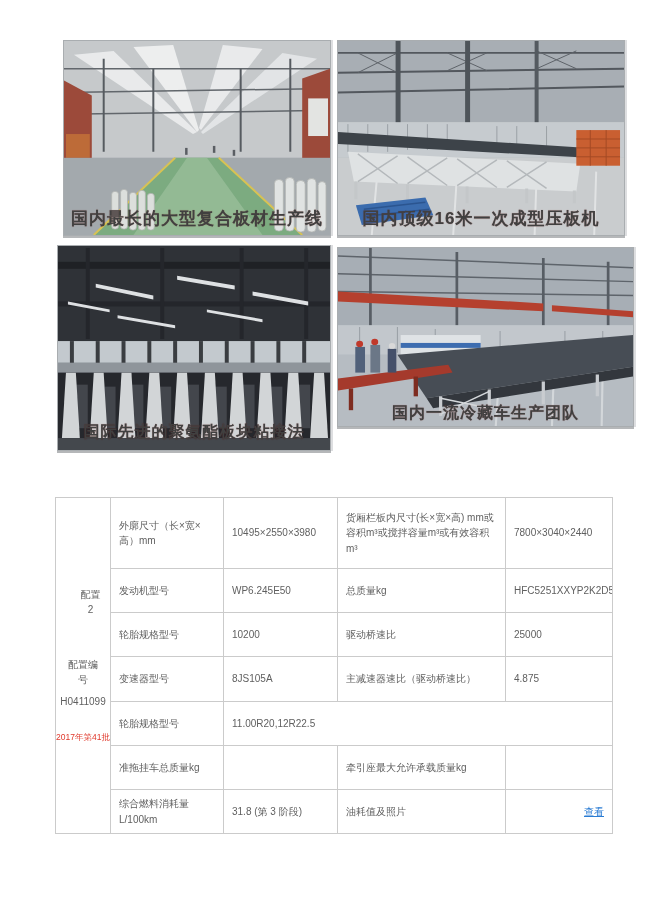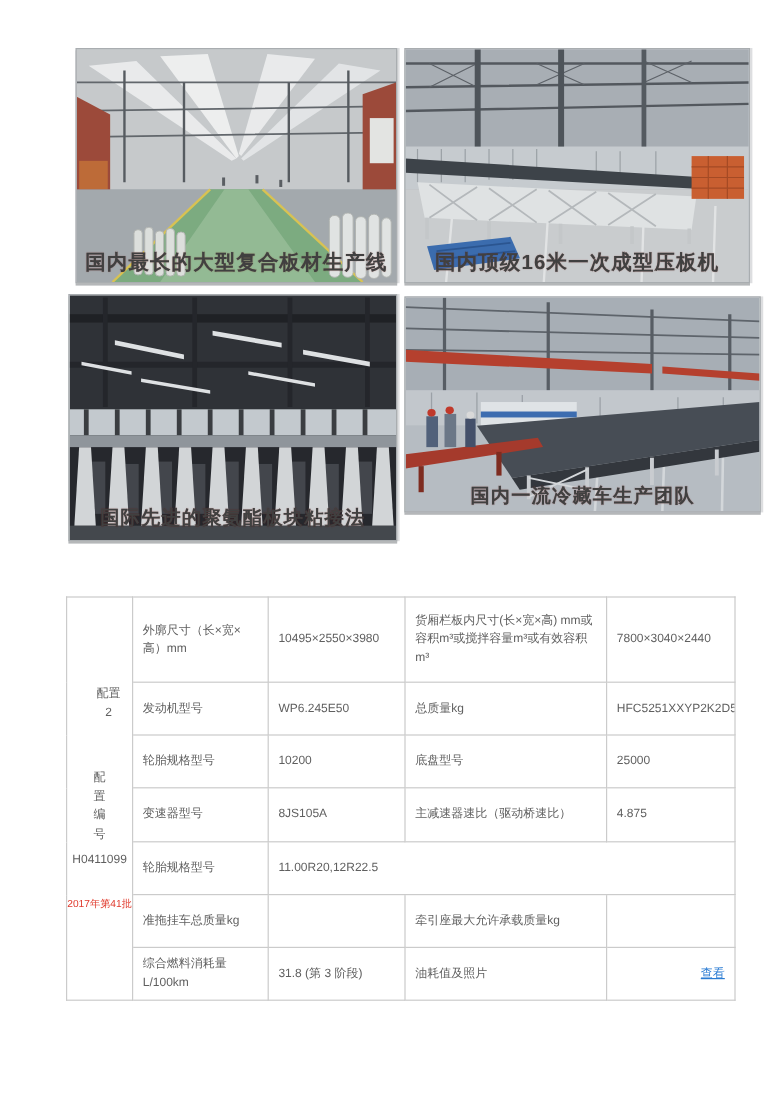--- a/index.html
+++ b/index.html
@@ -34,21 +34,21 @@
     border-collapse:collapse;table-layout:fixed;
     font-size:10px;color:#5f5f5f;
   }
   table.spec td{
     border:1px solid #cbcbcb;padding:3px 8px;vertical-align:middle;
     line-height:1.55;overflow:hidden;
   }
   td.side{text-align:center;padding:0;}
   .side-inner{display:flex;flex-direction:column;align-items:center;justify-content:center;height:100%;}
   .side-config{margin-bottom:36px;font-size:10px;margin-left:15px;}
-  .side-no-label,.side-no{margin:3px 16px;font-size:10px;}
+  .side-no-label,.side-no{margin:3px 0;font-size:10px;}
   .side-batch{margin-top:19px;color:#e0392c;font-size:8.5px;white-space:nowrap;}
   td.lbl{padding-left:9px;}
   td.val{padding-left:11px;}
   a.view-link{color:#2b7cd3;text-decoration:underline;cursor:pointer;display:block;text-align:right;font-size:10px;}
 </style>
 </head>
 <body>
 
 <div class="photo" id="photo1">
   <svg viewBox="0 0 268 196" preserveAspectRatio="none">
@@ -230,21 +230,21 @@
     </tr>
     <tr style="height:44px">
       <td class="lbl">发动机型号</td>
       <td class="val">WP6.245E50</td>
       <td class="lbl">总质量kg</td>
       <td class="val">HFC5251XXYP2K2D50V</td>
     </tr>
     <tr style="height:44px">
       <td class="lbl">轮胎规格型号</td>
       <td class="val">10200</td>
-      <td class="lbl">底盘型号</td>
+      <td class="lbl">驱动桥速比</td>
       <td class="val">25000</td>
     </tr>
     <tr style="height:45px">
       <td class="lbl">变速器型号</td>
       <td class="val">8JS105A</td>
       <td class="lbl">主减速器速比（驱动桥速比）</td>
       <td class="val">4.875</td>
     </tr>
     <tr style="height:44px">
       <td class="lbl">轮胎规格型号</td>

